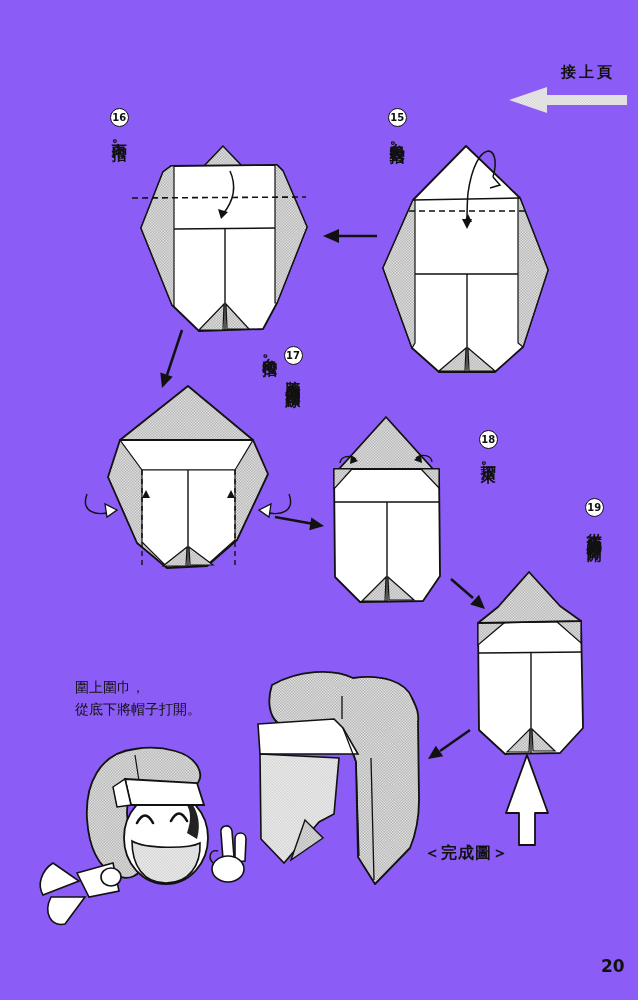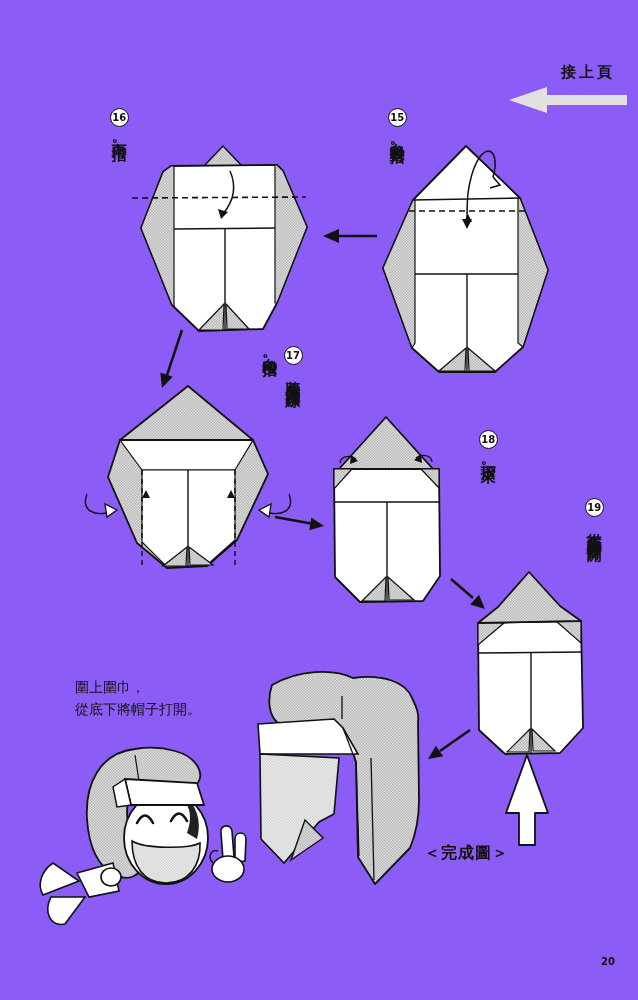--- a/index.html
+++ b/index.html
@@ -221,15 +221,15 @@
     <path d="M42,128 L78,118 L84,146 L54,152 Z" fill="#fff" stroke="#111" stroke-width="1.6"></path>
     <ellipse cx="76" cy="132" rx="10" ry="9" fill="#fff" stroke="#111" stroke-width="1.6"></ellipse>
     <g>
       <path d="M186,88 C184,80 196,78 197,86 L199,112 L188,114 Z" fill="#fff" stroke="#111" stroke-width="1.6"></path>
       <path d="M200,94 C200,86 211,86 211,94 L210,116 L200,117 Z" fill="#fff" stroke="#111" stroke-width="1.6"></path>
       <ellipse cx="193" cy="124" rx="16" ry="13" fill="#fff" stroke="#111" stroke-width="1.6"></ellipse>
       <path d="M178,118 C172,112 176,104 183,106" fill="none" stroke="#111" stroke-width="1.4"></path>
     </g>
   </svg>
 
-  <div class="htext" style="left:601px;top:956px;font-size:10px;font-weight:bold;">20</div>
+  <div class="htext" style="left:601px;top:956px;font-size:17px;font-weight:bold;">20</div>
 
 </div>
 
 </body></html>

